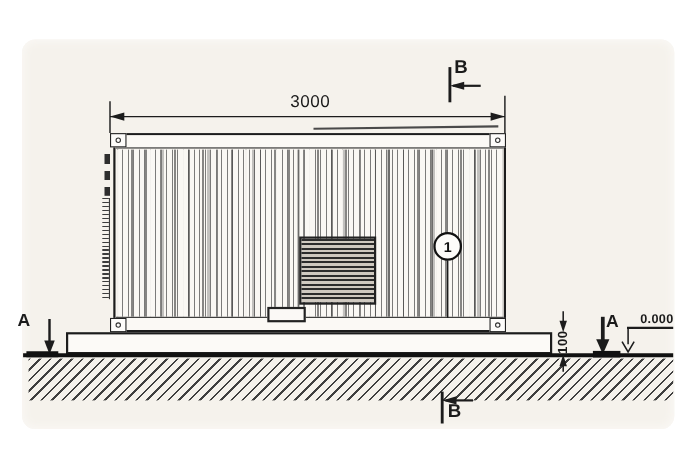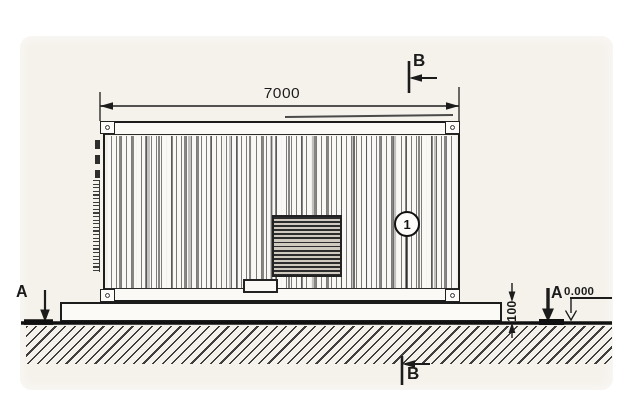--- a/index.html
+++ b/index.html
@@ -56,21 +56,21 @@
     font-size:13px;font-weight:bold;color:#111;}
 
   svg.overlay{left:0;top:0;width:630px;height:420px;pointer-events:none;}
 
   .lbl{position:absolute;color:#1b1b1b;white-space:nowrap;}
   .lbl-6000{left:252px;top:84px;width:60px;text-align:center;font-size:15.5px;letter-spacing:.5px;}
   .lbl-b-top{left:413px;top:51px;font-size:17px;font-weight:bold;}
   .lbl-b-bottom{left:407px;top:364px;font-size:17px;font-weight:bold;}
   .lbl-a-left{left:16px;top:283px;font-size:16px;font-weight:bold;}
   .lbl-a-right{left:551px;top:284px;font-size:16px;font-weight:bold;}
-  .lbl-level{left:564px;top:285px;width:44px;font-size:11.5px;font-weight:bold;letter-spacing:.3px;}
+  .lbl-level{left:582px;top:285px;width:44px;font-size:11.5px;font-weight:bold;letter-spacing:.3px;}
   .lbl-100{left:498px;top:299px;width:28px;height:24px;display:flex;align-items:center;justify-content:center;}
   .lbl-100 span{transform:rotate(-90deg);font-size:12px;font-weight:bold;letter-spacing:.5px;}
 </style>
 </head>
 <body>
 
 <div class="stage">
 
   <div class="abs paper"></div>
 
@@ -137,21 +137,21 @@
     <line x1="512" y1="327" x2="512" y2="338" stroke="#1c1c1c" stroke-width="1.4"></line>
     <path d="M512 322.5 L508.6 333 L515.4 333 Z" fill="#1c1c1c"></path>
 
     <line x1="407" y1="237" x2="407" y2="289" stroke="#1c1c1c" stroke-width="1.3"></line>
   </svg>
 
   <div class="abs callout">
     <span>1</span>
   </div>
 
-  <div class="lbl lbl-6000">7000</div>
+  <div class="lbl lbl-6000">3000</div>
   <div class="lbl lbl-b-top">B</div>
   <div class="lbl lbl-b-bottom">B</div>
   <div class="lbl lbl-a-left">A</div>
   <div class="lbl lbl-a-right">A</div>
   <div class="lbl lbl-level">0.000</div>
   <div class="lbl lbl-100">
     <span>100</span>
   </div>
 
 </div>

